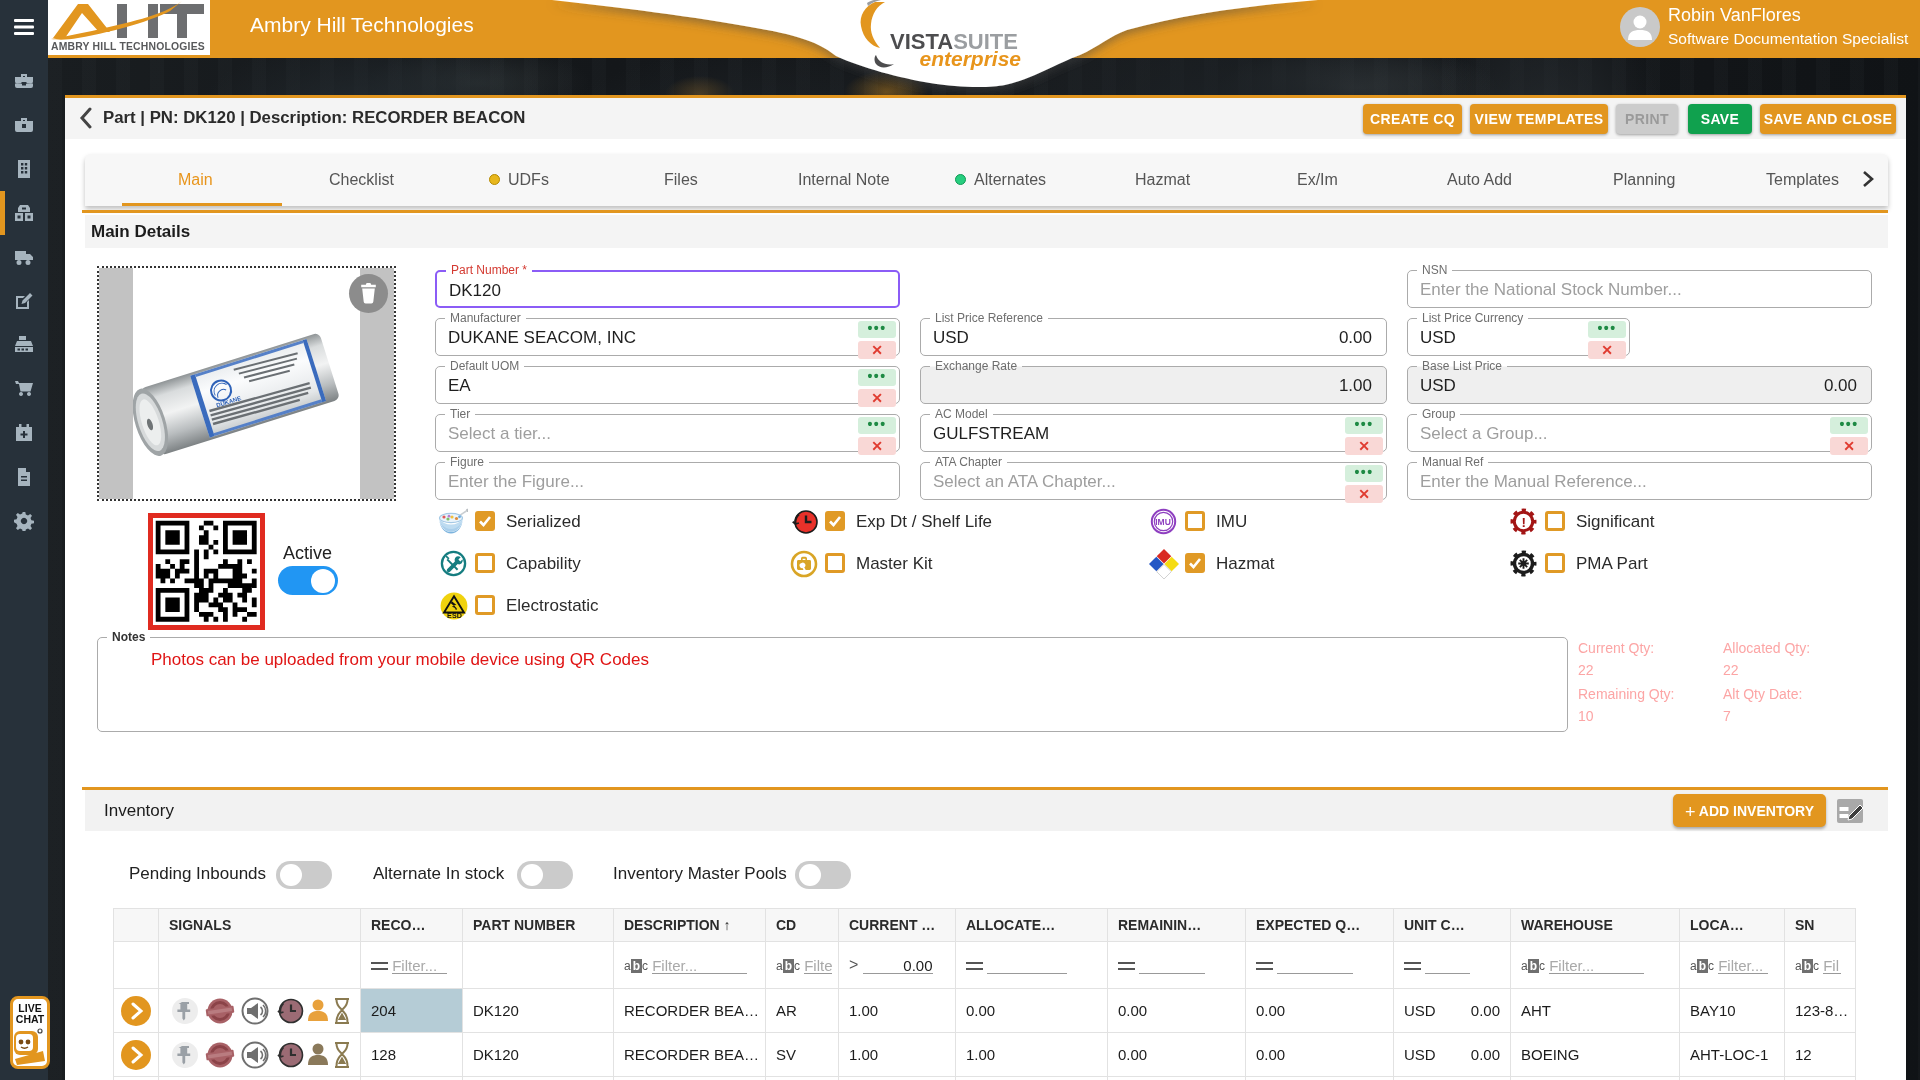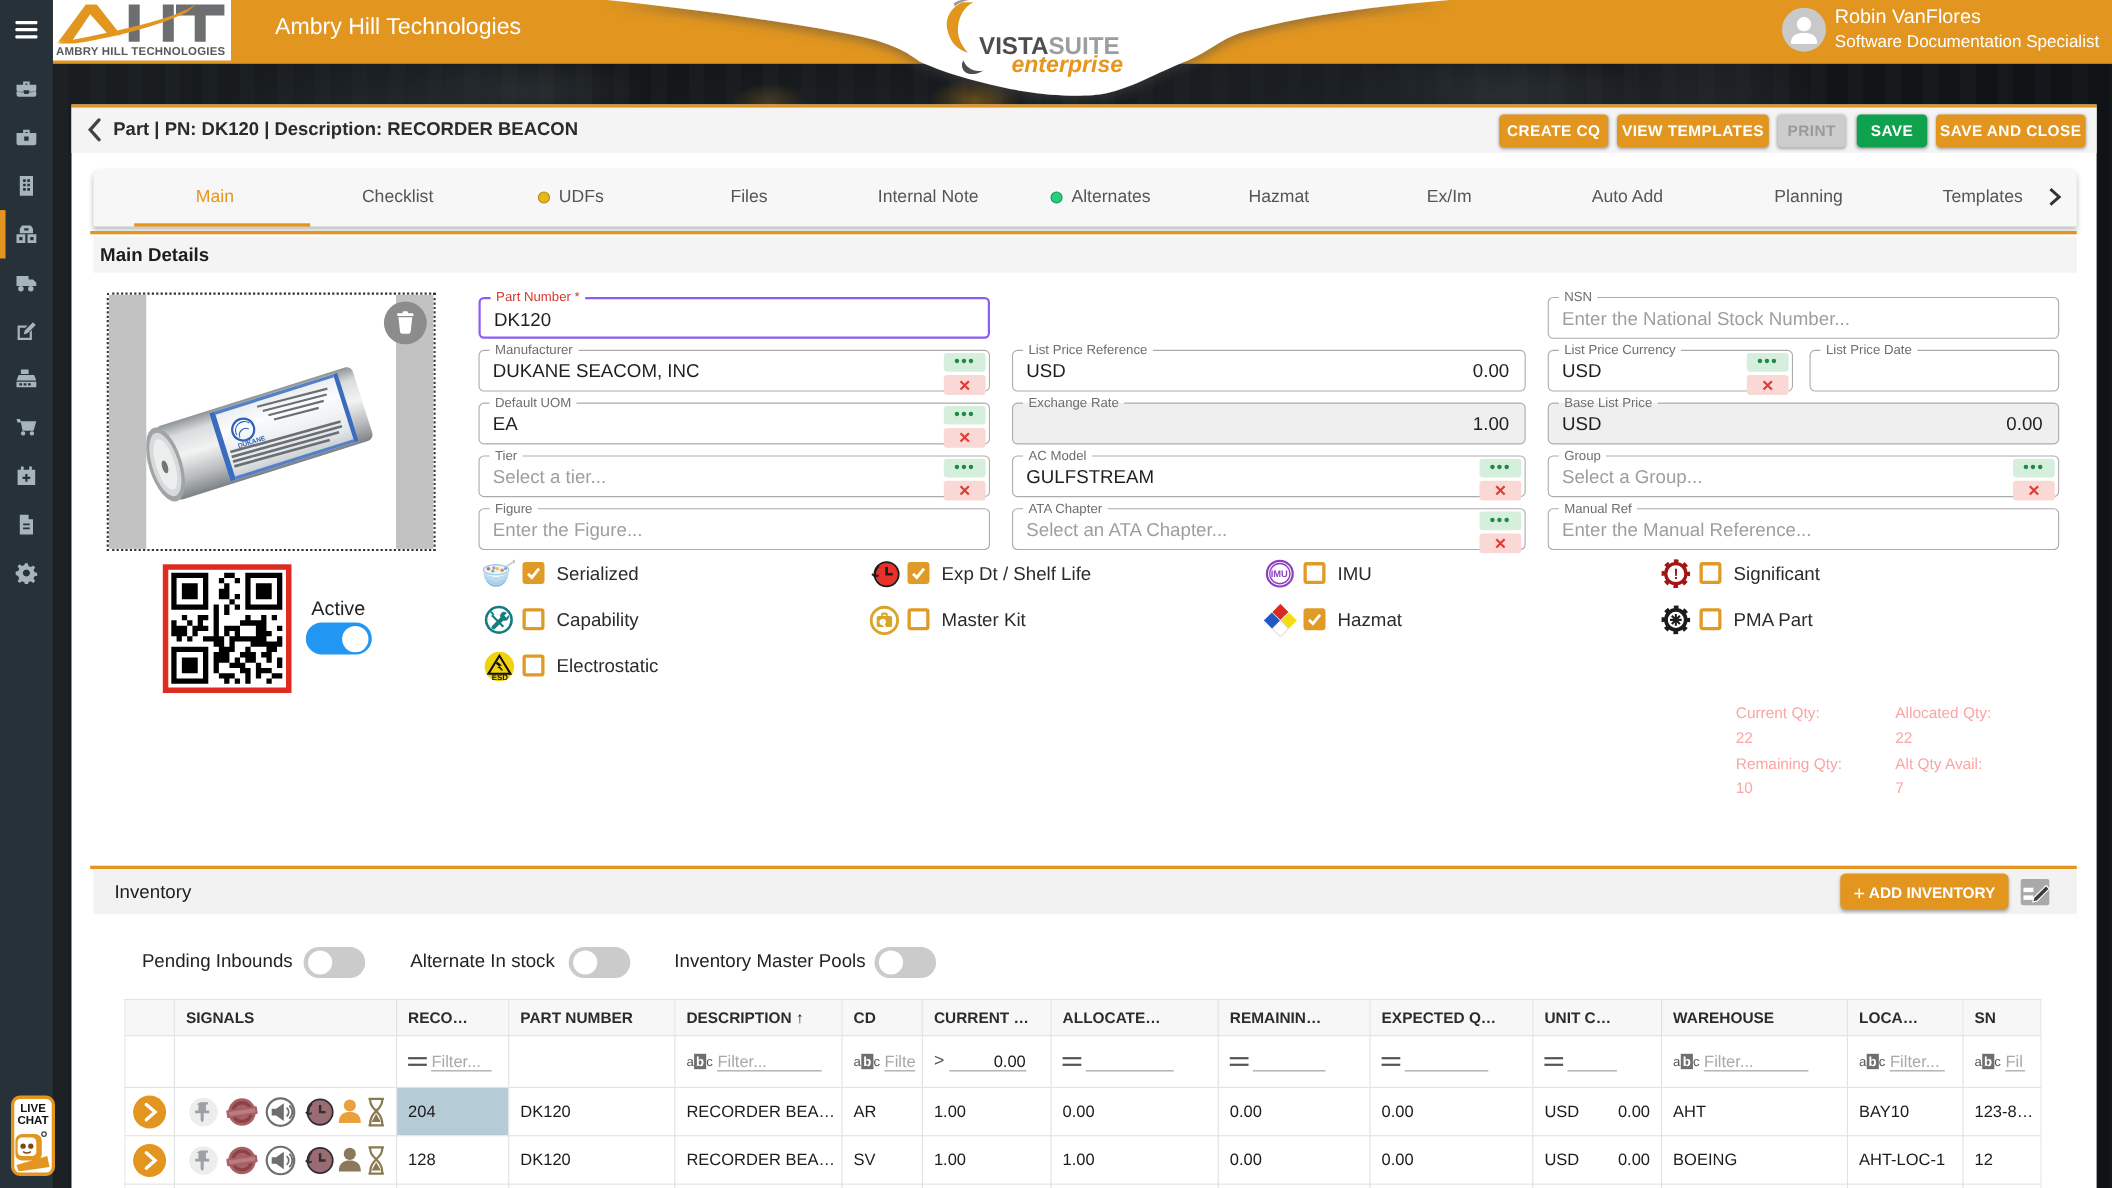--- a/index.html
+++ b/index.html
@@ -282,23 +282,20 @@
       <span class="vr">0.00</span>
     </div>
 <div class="fld" style="left:1407px;top:318px;width:223px;height:38px">
       <span class="lab">List Price Currency</span>
       <span class="val">USD</span>
       <span class="chips">
         <span class="chipg">•••</span>
         <span class="chipr">✕</span>
       </span>
     </div>
-<div class="fld" style="left:1645px;top:318px;width:227px;height:38px">
-      <span class="lab">List Price Date</span>
-    </div>
 
 <div class="fld" style="left:435px;top:366px;width:465px;height:38px">
       <span class="lab">Default UOM</span>
       <span class="val">EA</span>
       <span class="chips">
         <span class="chipg">•••</span>
         <span class="chipr">✕</span>
       </span>
     </div>
 <div class="fld flddis" style="left:920px;top:366px;width:467px;height:38px">
@@ -432,27 +429,31 @@
 <div class="cb" style="left:1545px;top:511px"></div>
 <div class="cblab" style="left:1576px;top:512px">Significant</div>
 <div class="a" style="left:1510px;top:550px"><svg width="27" height="27" viewBox="0 0 27 27">
  <circle cx="13.5" cy="13.5" r="10.5" fill="none" stroke="#1c1c1c" stroke-width="5" stroke-dasharray="3.9 4.35" stroke-dashoffset="2"></circle>
  <circle cx="13.5" cy="13.5" r="9" fill="#fff" stroke="#1c1c1c" stroke-width="3.4"></circle>
  <path d="M13.5 8.2 v10.6 M8.2 13.5 h10.6 M9.8 9.8 l7.4 7.4 M17.2 9.8 l-7.4 7.4" stroke="#1c1c1c" stroke-width="1.9"></path>
 </svg></div>
 <div class="cb" style="left:1545px;top:553px"></div>
 <div class="cblab" style="left:1576px;top:554px">PMA Part</div>
 
+<div class="fld" style="left:97px;top:637px;width:1471px;height:95px">
+      <span class="lab" style="font-weight:bold;color:#333">Notes</span>
+ <div style="position:absolute;left:53px;top:12px;font-size:17px;color:#e01414">Photos can be uploaded from your mobile device using QR Codes</div>
+</div>
 <div class="qty" style="left:1578px;top:640px">Current Qty:</div>
 <div class="qty" style="left:1578px;top:662px">22</div>
 <div class="qty" style="left:1723px;top:640px">Allocated Qty:</div>
 <div class="qty" style="left:1723px;top:662px">22</div>
 <div class="qty" style="left:1578px;top:686px">Remaining Qty:</div>
 <div class="qty" style="left:1578px;top:708px">10</div>
-<div class="qty" style="left:1723px;top:686px">Alt Qty Avail:</div>
+<div class="qty" style="left:1723px;top:686px">Alt Qty Date:</div>
 <div class="qty" style="left:1723px;top:708px">7</div>
 
 <div class="a" style="left:82px;top:787px;width:1806px;height:3px;background:#E2961F"></div>
 <div class="a" style="left:85px;top:790px;width:1803px;height:41px;background:#f2f2f2"></div>
 <div class="a" style="left:104px;top:801px;font-size:17px;font-weight:normal;color:#1c1c1c">Inventory</div>
 <div class="a" style="left:1673px;top:794px;width:153px;height:33px;border-radius:5px;background:#E2961F;box-shadow:0 2px 3px rgba(0,0,0,.3);color:#fff;text-align:center;font-size:14px;font-weight:bold"><span style="display:inline-block;margin-top:8px"><span style="font-size:18px;font-weight:normal;vertical-align:-2px">+</span> ADD INVENTORY</span></div>
 <div class="a" style="left:1836px;top:797px"><svg width="28" height="28" viewBox="0 0 28 28">
  <rect x="1" y="2" width="26" height="24" rx="2" fill="#a9a9a9"></rect>
  <rect x="3.5" y="10" width="9" height="4" fill="#fff"></rect>
         <rect x="3.5" y="17" width="9" height="4" fill="#fff"></rect>

